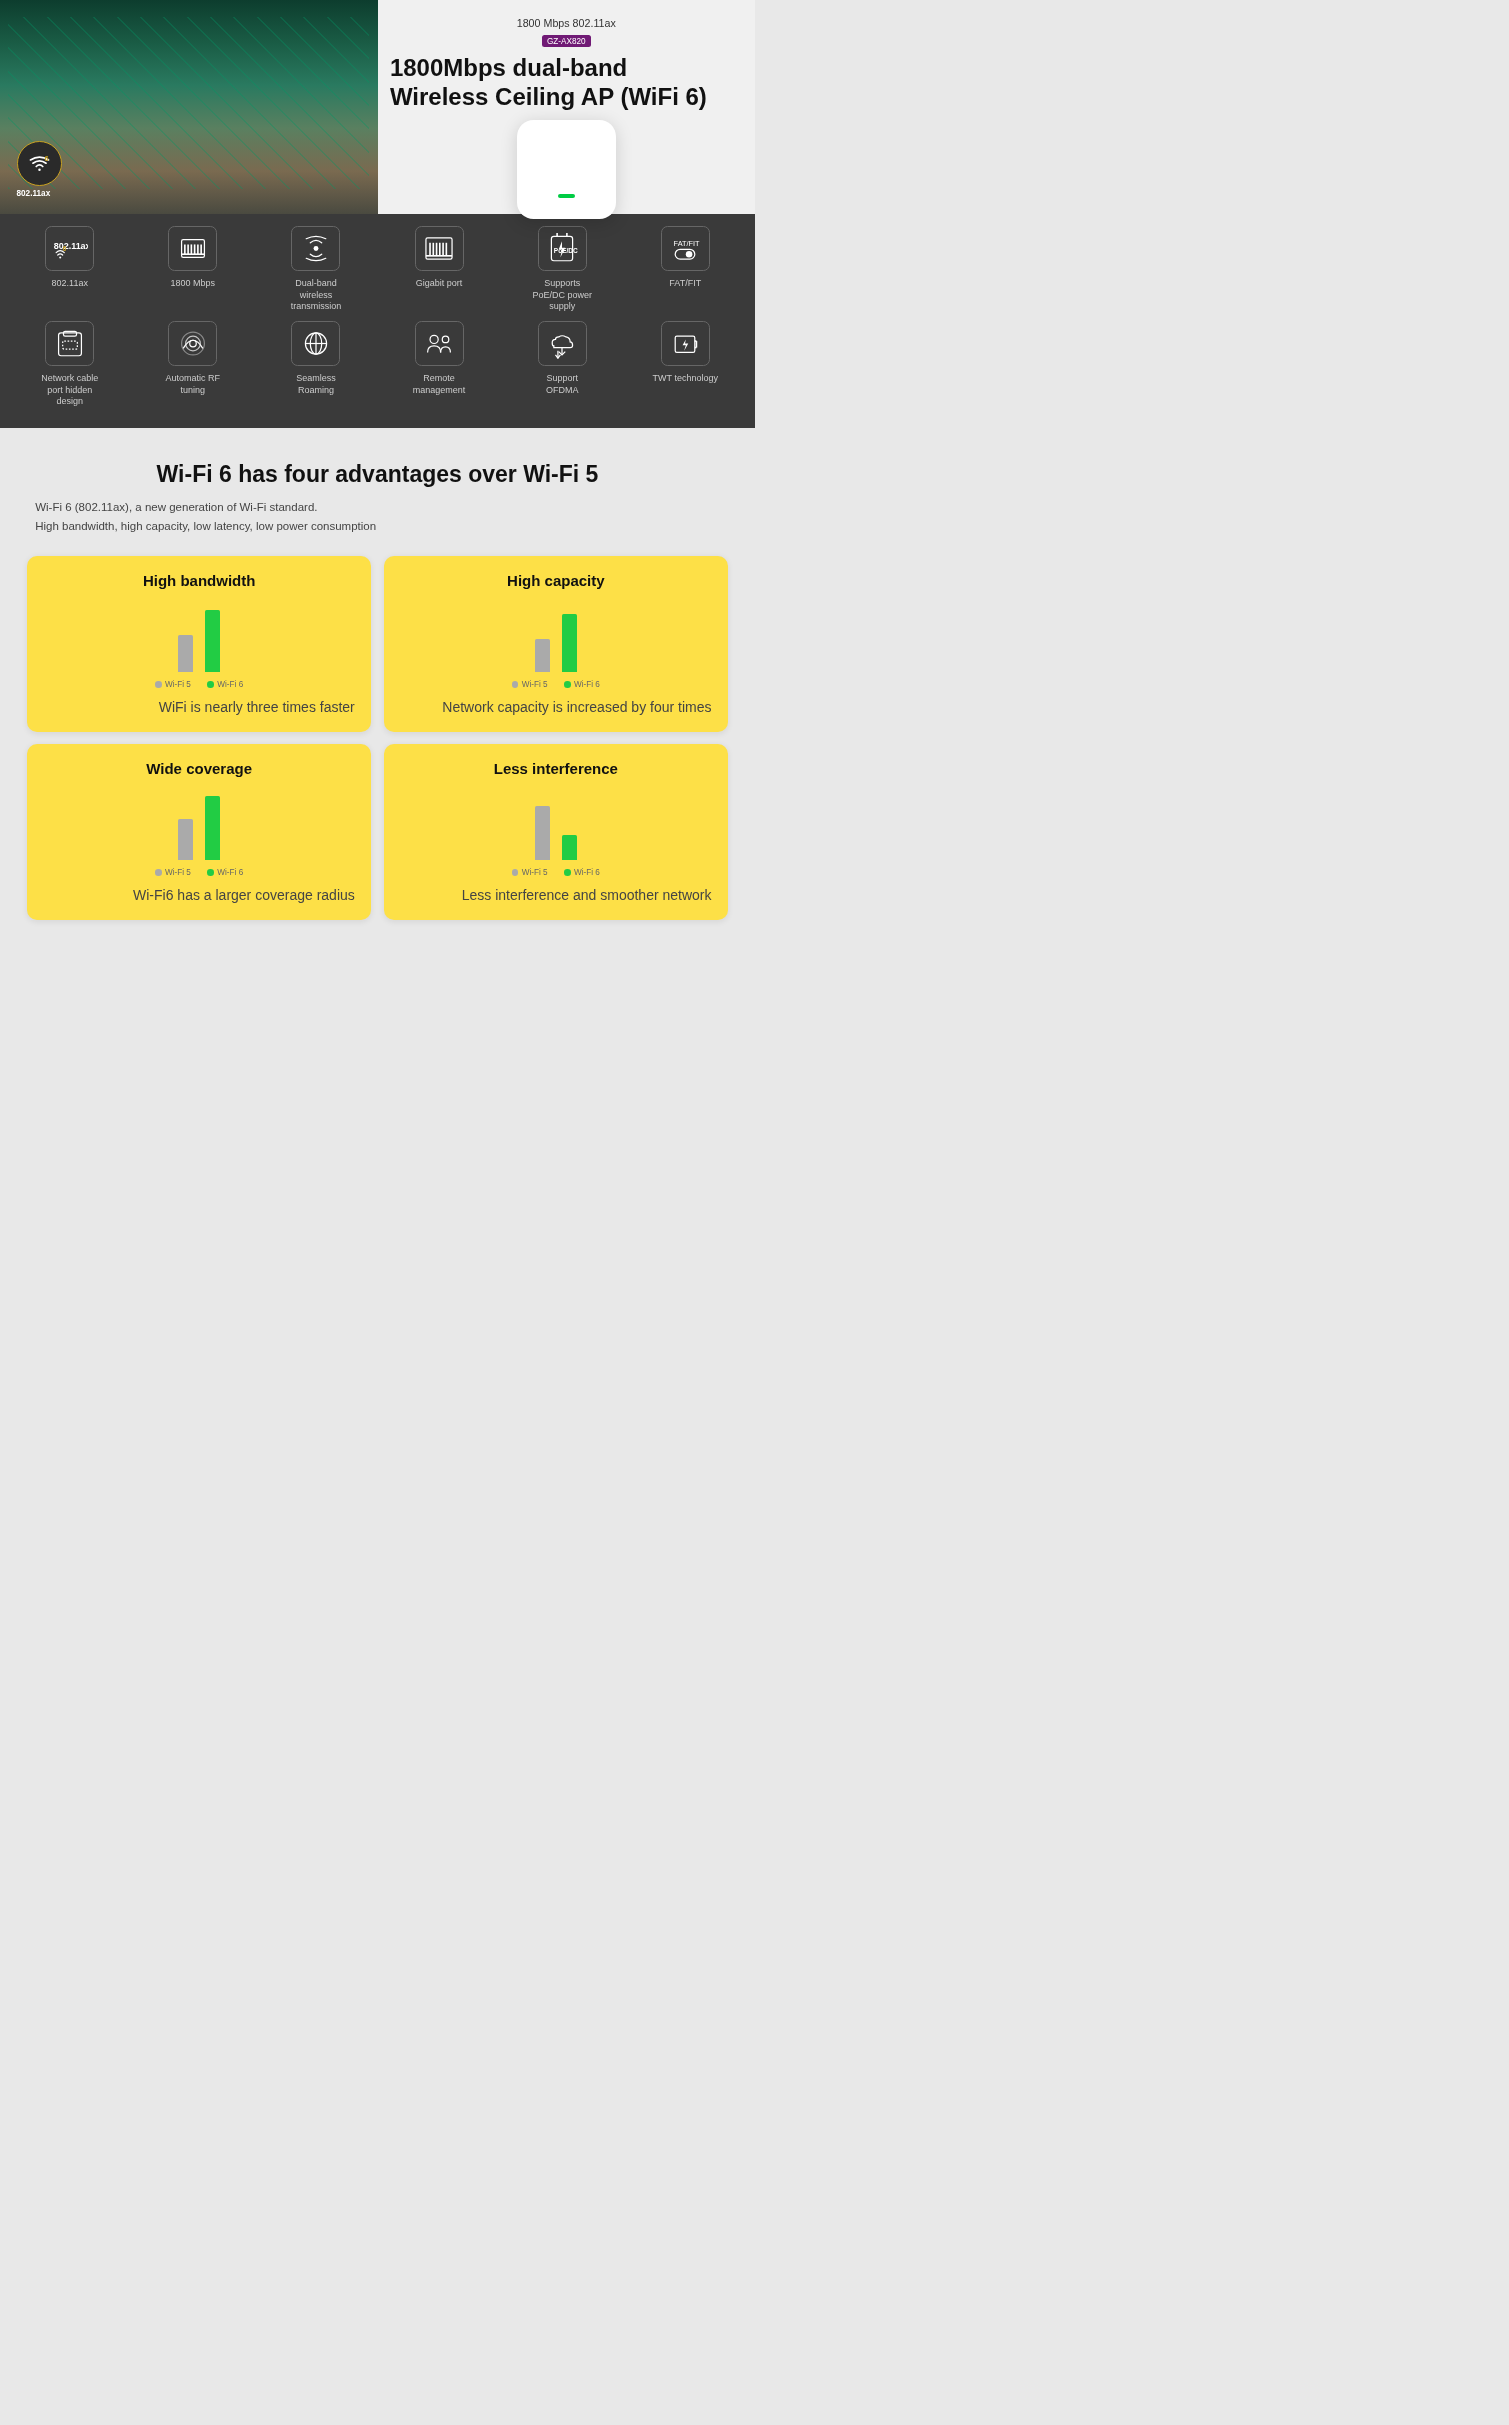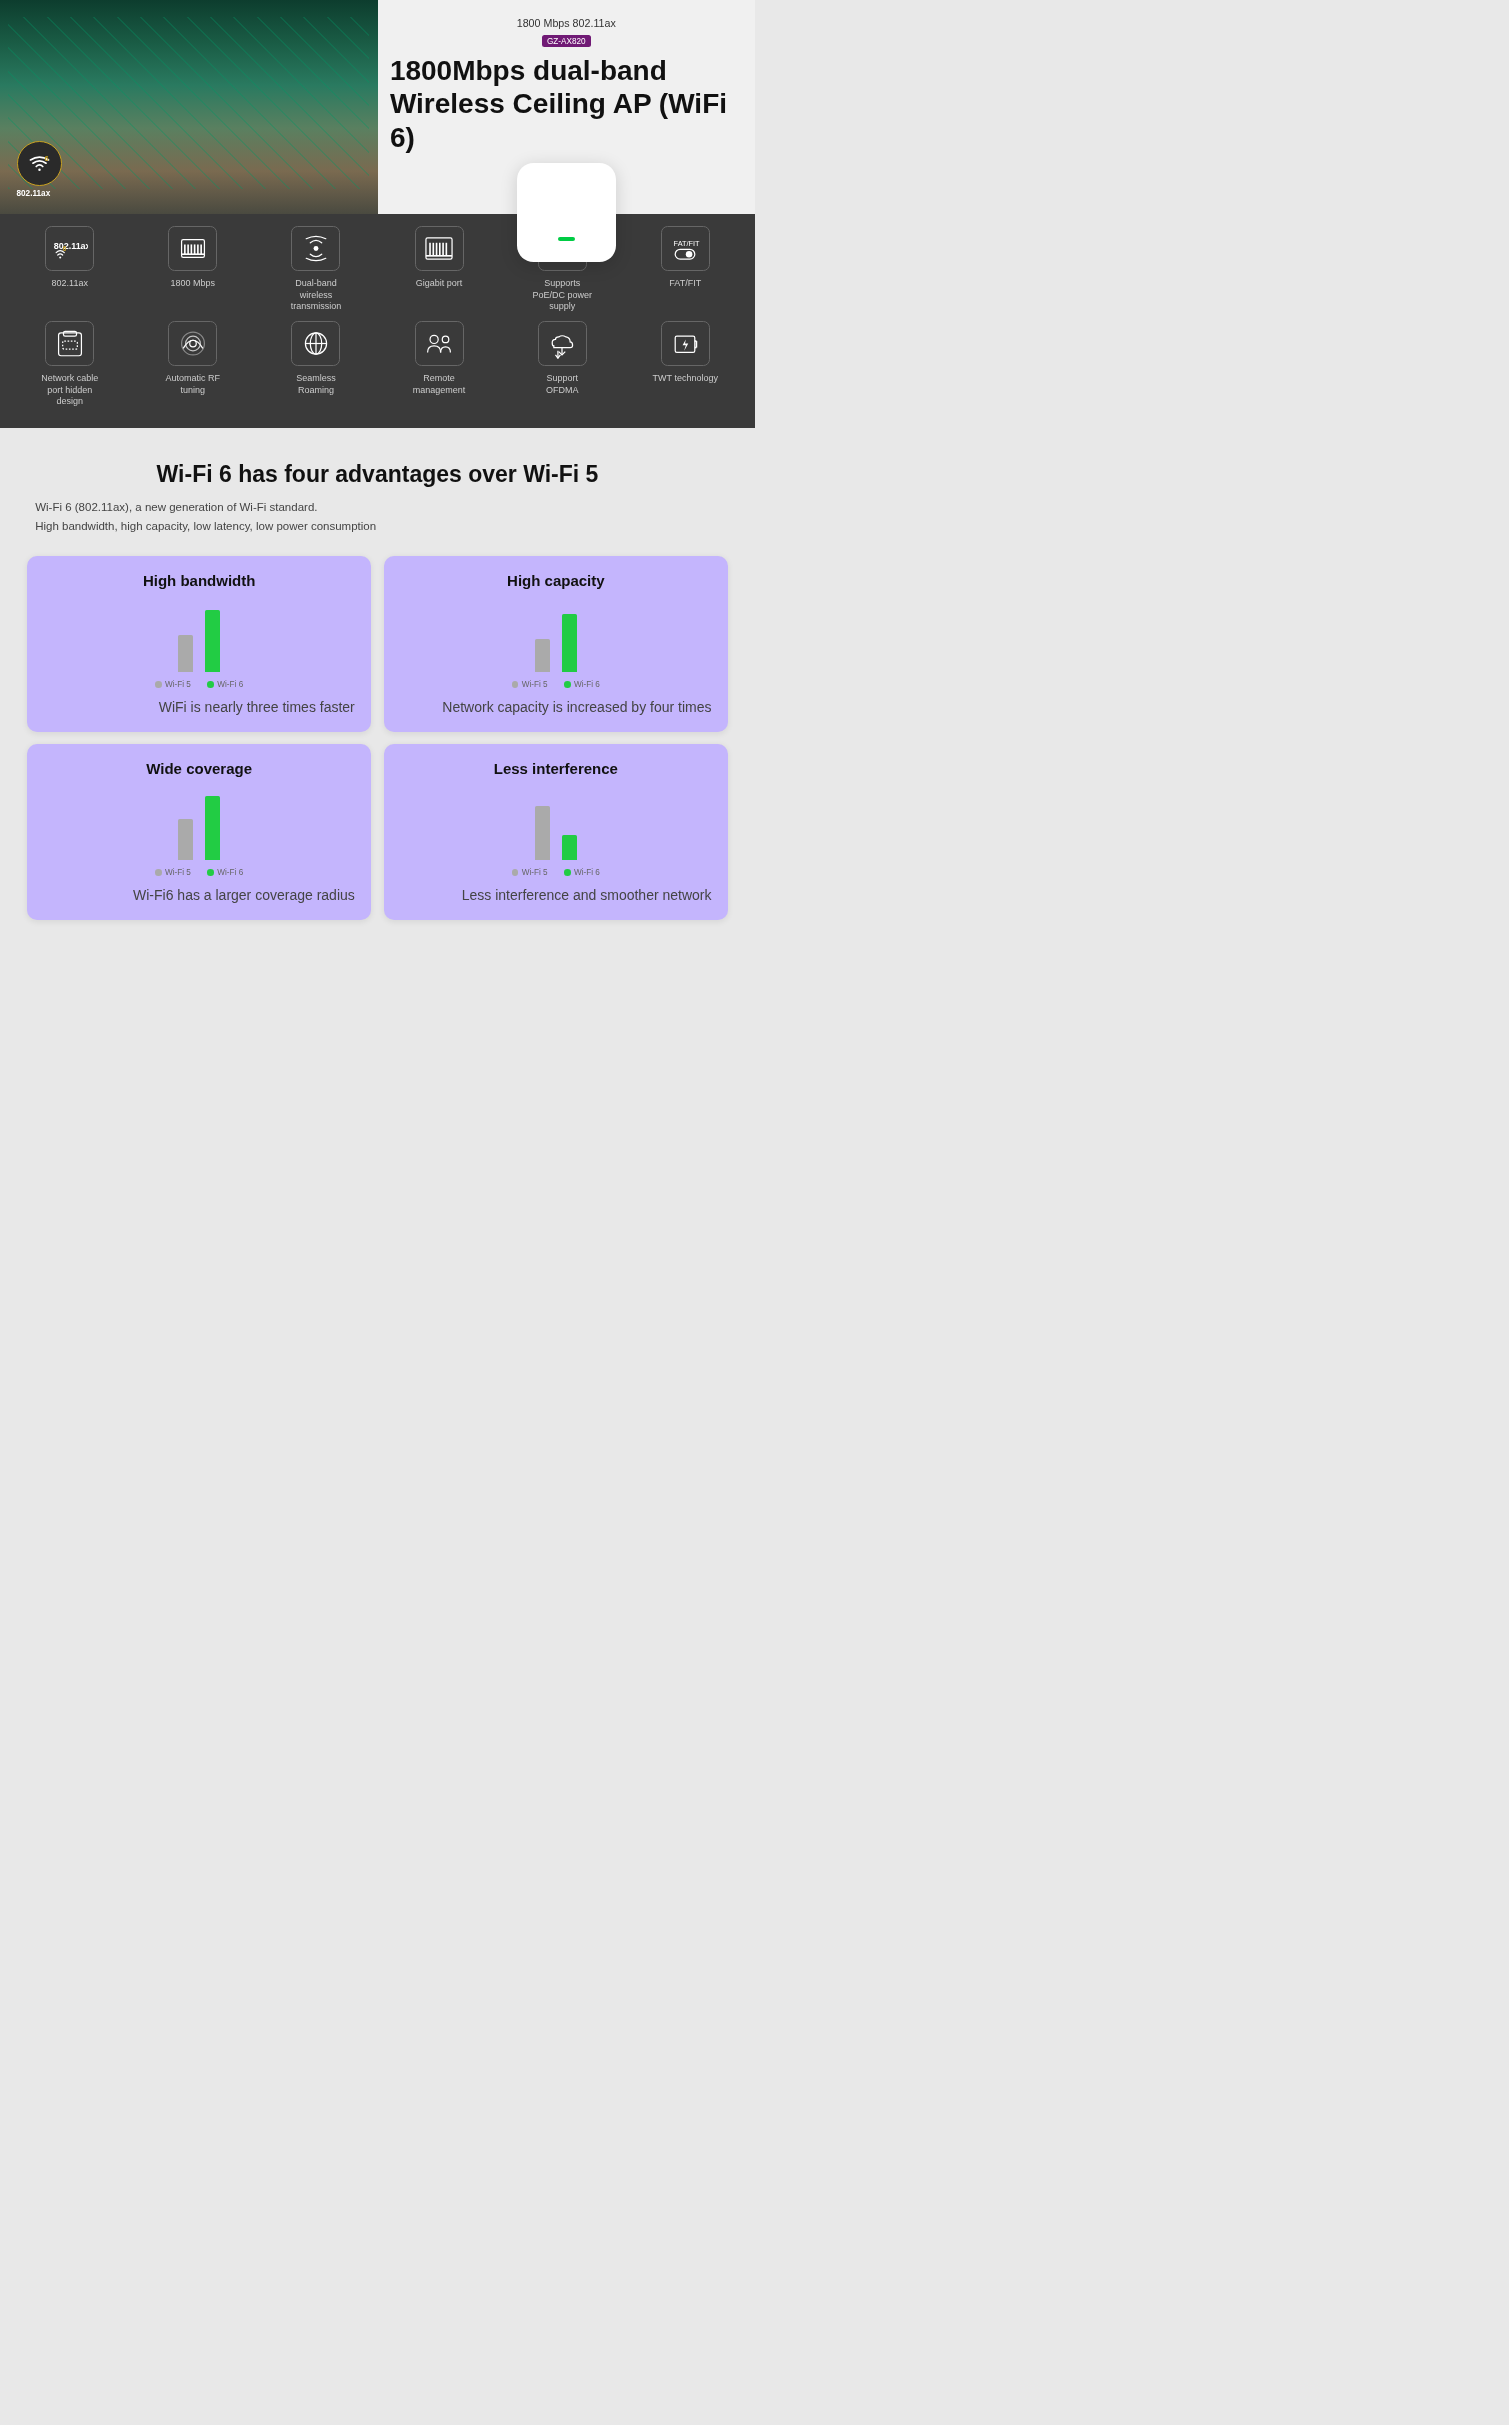--- a/index.html
+++ b/index.html
@@ -12,41 +12,41 @@
     .hero-left-img::before { content: ''; position: absolute; top: 0; left: 0; right: 0; bottom: 0; background: linear-gradient(180deg, #0d3d2e 0%, #1a5c45 20%, #2a7a60 40%, #5a8060 60%, #7a6a50 80%, #4a4a40 100%); }
     .hero-left-img::after { content: ''; position: absolute; top: 16.5px; left: 8.2px; right: 8.2px; bottom: 25px; background: repeating-linear-gradient(45deg, rgba(0,150,100,0.3) 0px, rgba(0,150,100,0.3) 1.6px, transparent 1.6px, transparent 16.5px); }
     .wifi6-badge { position: absolute; bottom: 16.5px; left: 16.5px; z-index: 10; }
     .wifi6-circle { width: 45px; height: 45px; border-radius: 50%; background: #2a2a2a; border: 1.6px solid #c8a020; display: flex; flex-direction: column; align-items: center; justify-content: center; }
     .badge-label { color: white; font-size: 8.2px; margin-top: 2.5px; font-weight: bold; }
 
     .hero-right { width: 50%; background: #f0f0f0; display: flex; flex-direction: column; align-items: center; justify-content: space-between; padding: 16.5px 12.4px; }
     .hero-right-top { width: 100%; }
     .product-subtitle { font-size: 10.7px; color: #333; display: flex; align-items: center; gap: 6.6px; flex-direction: column; }
     .model-tag { background: #701a75; color: white; font-size: 8.2px; padding: 1.6px 5px; border-radius: 2.5px; }
-    .product-title { font-size: 28px; font-weight: bold; color: #111; line-height: 1.2; margin-top: 6.6px; }
+    .product-title { font-size: 24px; font-weight: bold; color: #111; line-height: 1.2; margin-top: 6.6px; }
     .product-image-area { display: flex; justify-content: center; margin-top: 8.2px; }
     .ap-device { width: 99px; height: 99px; background: white; border-radius: 16.5px; box-shadow: 0 3.3px 16.5px rgba(0,0,0,0.15); position: relative; display: flex; align-items: center; justify-content: center; }
     .ap-led { width: 16.5px; height: 4.1px; background: #00cc44; border-radius: 2.5px; position: absolute; bottom: 20.6px; }
 
     
     .features-bar { background: #3a3a3a; padding: 12.4px 8.2px; }
     .features-row { display: flex; justify-content: space-around; align-items: flex-start; margin-bottom: 8.2px; }
     .feature-item { display: flex; flex-direction: column; align-items: center; gap: 6.6px; flex: 1; }
     .feature-icon-box { width: 49px; height: 45px; border: 1.2px solid #666; border-radius: 6.6px; display: flex; align-items: center; justify-content: center; background: transparent; }
     .feature-label { color: #ccc; font-size: 9px; text-align: center; line-height: 1.3; max-width: 66px; }
 
     
     .icon-svg { fill: none; stroke: white; stroke-width: 1.5; }
 
     
     .advantages-section { background: #e8e8e8; padding: 33px 27px; }
     .adv-title { text-align: center; font-size: 23px; font-weight: bold; color: #111; margin-bottom: 10px; }
     .adv-subtitle { text-align: left; color: #444; font-size: 11.5px; line-height: 1.6; margin-bottom: 20.6px; padding-left: 8.2px; }
     .adv-grid { display: grid; grid-template-columns: 1fr 1fr; gap: 12.4px; }
-    .adv-card { background: #c4b5fd; border-radius: 10px; padding: 16.5px; box-shadow: 0 1.6px 6.6px rgba(0,0,0,0.08); }
+    .adv-card { background: #fde047; border-radius: 10px; padding: 16.5px; box-shadow: 0 1.6px 6.6px rgba(0,0,0,0.08); }
     .adv-card-title { font-size: 15px; font-weight: bold; color: #111; text-align: center; margin-bottom: 16.5px; }
     .bar-chart { display: flex; justify-content: center; align-items: flex-end; gap: 12.4px; height: 66px; margin-bottom: 8.2px; }
     .bar-group { display: flex; flex-direction: column; align-items: center; gap: 2.5px; }
     .bar { border-radius: 1.6px 1.6px 0 0; width: 15px; }
     .bar-gray { background: #aaa; }
     .bar-green { background: #22cc44; }
     .bar-legend { display: flex; justify-content: center; gap: 16.5px; margin-bottom: 10px; text-align: right; }
     .legend-item { display: flex; align-items: center; gap: 3.3px; font-size: 8.2px; color: #666; }
     .legend-dot { width: 6.6px; height: 6.6px; border-radius: 50%; }
     .adv-card-desc { font-size: 14px; color: #444; text-align: right; }

